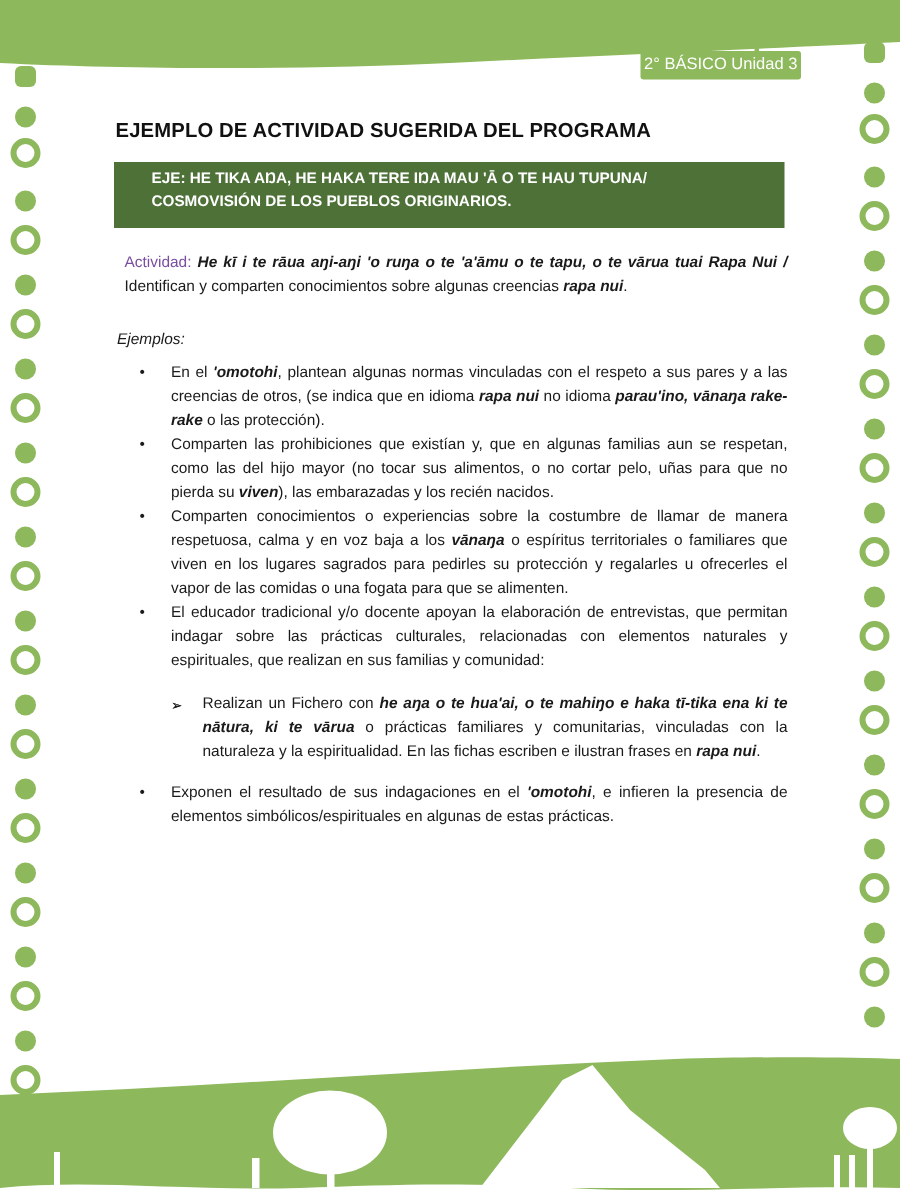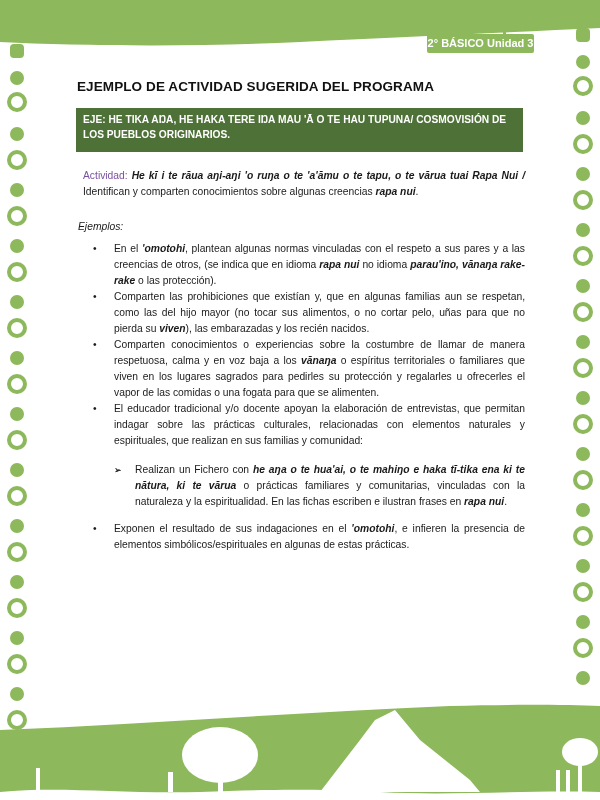--- a/index.html
+++ b/index.html
@@ -3,26 +3,26 @@
 <meta charset="utf-8">
 <style>
   html, body { margin:0; padding:0; }
   body { width:600px; height:800px; position:relative; overflow:hidden; background:#ffffff;
          font-family:"Liberation Sans", sans-serif; color:#1a1a1a; }
   .header-wave { position:absolute; left:0; top:0; width:600px; height:60px; }
   .footer-wave { position:absolute; left:0; bottom:0; width:600px; height:100px; }
   .border-left { position:absolute; left:6px; top:44px; width:22px; height:700px; }
   .border-right { position:absolute; right:6px; top:28px; width:22px; height:700px; }
   .grade-badge { position:absolute; left:427px; top:34px; width:107px; height:19px; background:#8db85c;
-                 color:#ffffff; font-size:11px; line-height:19px; text-align:center; border-radius:2px;font-weight:bold; }
+                 color:#ffffff; font-size:11px; line-height:19px; text-align:center; border-radius:2px; }
   .badge-stem { position:absolute; left:503px; top:20px; width:3px; height:16px; background:#8db85c; }
   .page-title { position:absolute; left:0; width:511px; top:79px; text-align:center; font-weight:bold;
                 font-size:13.5px; letter-spacing:0.1px; color:#111; }
   .eje-box { position:absolute; left:76px; top:108px; width:447px; height:44px; background:#4e7138;
-             color:#ffffff; font-weight:bold; font-size:10.2px; line-height:15px; padding:4px 7px; box-sizing:border-box; }
+             color:#ffffff; font-weight:bold; font-size:10.2px; line-height:15px; padding:4px 25px; box-sizing:border-box; }
   .activity { position:absolute; left:83px; top:168px; width:442px; font-size:10.3px; line-height:16px; text-align:justify; }
   .activity .label { color:#7a4fa0; }
   .ejemplos { position:absolute; left:78px; top:221px; font-size:10.3px;font-style:italic; }
   .list { position:absolute; left:93px; top:241px; width:432px; font-size:10.3px; line-height:16px; margin:0; padding:0; list-style:none; }
   .list li { position:relative; padding-left:21px; text-align:justify; }
   .bullet { position:absolute; left:0; top:0; }
   .sublist { margin:13px 0 0 0; padding:0; list-style:none; }
   .sublist li { padding-left:21px; }
   .sublist .arrow { position:absolute; left:0; font-size:9px; }
   .last-item { margin-top:11px; }

